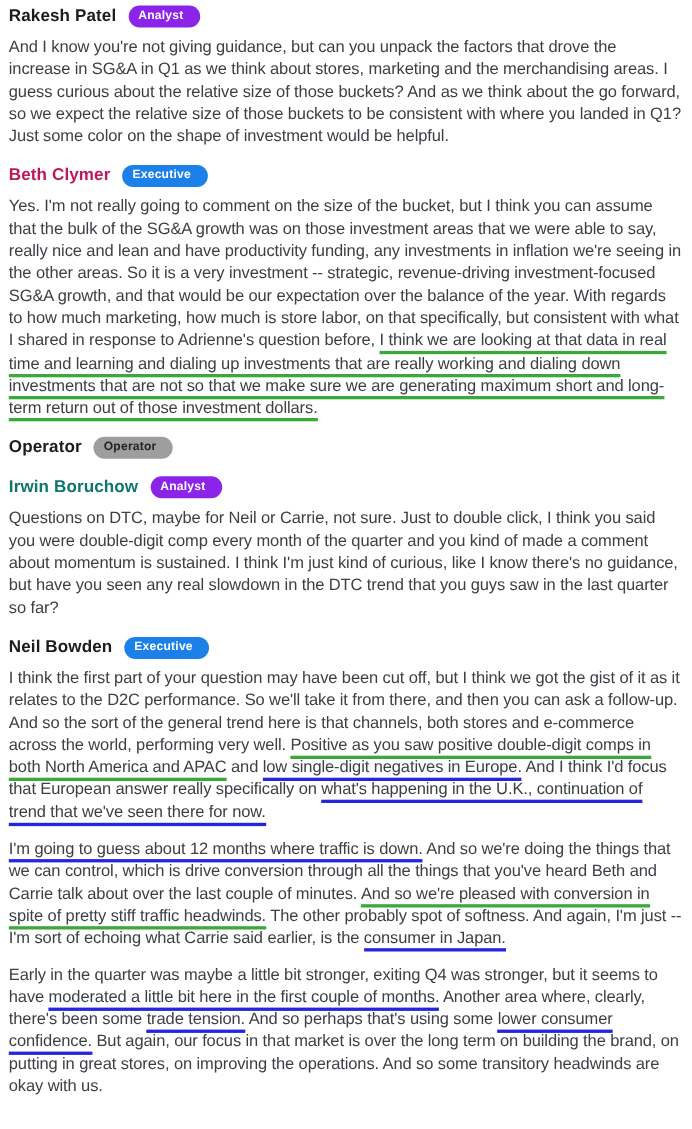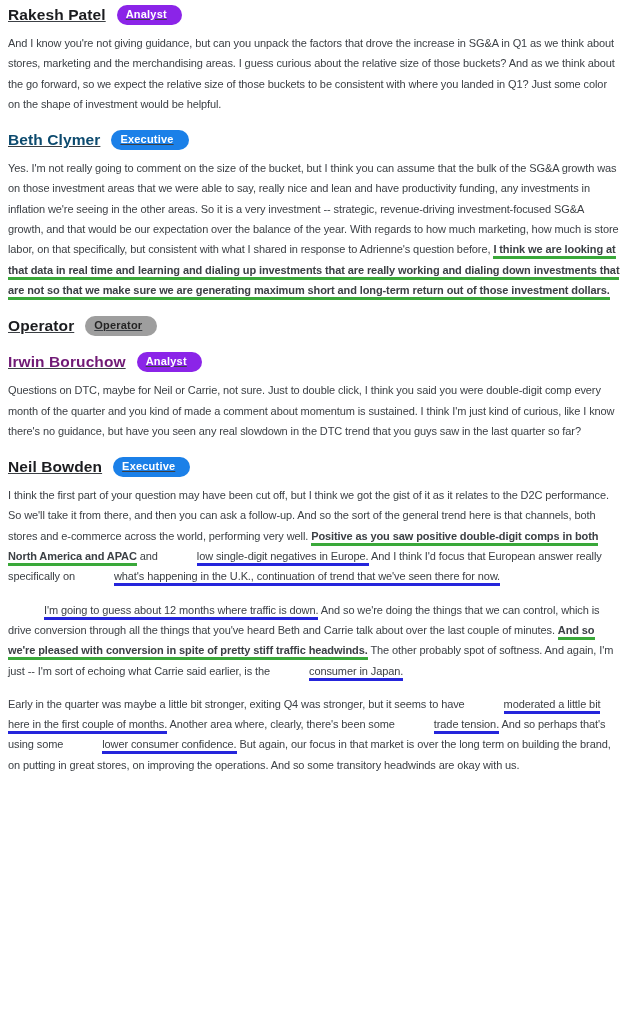--- a/index.html
+++ b/index.html
@@ -10,78 +10,77 @@
     padding: 5px 9px 12px 8px;
     font-family: "Liberation Sans", "DejaVu Sans", sans-serif;
     color: #3c4045;
   }
   .speaker-block { margin: 0; }
   .speaker-header {
     display: flex;
     align-items: center;
     gap: 11px;
     margin: 16px 0 8px 0;
-    text-decoration: underline;
   }
   .speaker-block:first-child .speaker-header { margin-top: 0; }
   .speaker-name {
     font-size: 15.5px;
     font-weight: 700;
     color: #1b1c1f;
     letter-spacing: 0.1px;
   }
   .badge {
     display: inline-block;
     font-size: 11px;
     font-weight: 700;
     line-height: 1;
     padding: 4px 15px 5px 9px;
     border-radius: 10px;
     letter-spacing: 0.2px;
   }
   p.transcript-paragraph {
-    font-size: 11px;
+    font-size: 15px;
     line-height: 20.3px;
     margin: 0 0 13px 0;
     letter-spacing: -0.1px;
   }
   .hl {
     padding-bottom: 1px;
     cursor: pointer;
   }
-  .hl-green { border-bottom: 3.5px solid var(--hl-green); font-weight: bold; }
-  .hl-blue  { border-bottom: 3.5px solid var(--hl-blue); margin-left: 36px; }
+  .hl-green { border-bottom: 3.5px solid var(--hl-green); }
+  .hl-blue  { border-bottom: 3.5px solid var(--hl-blue); }
 </style>
 </head>
 <body style="background: rgb(255, 255, 255); color: rgb(60, 64, 69);">
 
 <main>
     <section class="speaker-block">
       <div class="speaker-header">
         <span class="speaker-name" style="color: rgb(27, 28, 31);">Rakesh Patel</span>
         <span class="badge" style="background: rgb(139, 36, 232); color: rgb(255, 255, 255);">Analyst</span>
       </div>
       <p class="transcript-paragraph"><span>And I know you're not giving guidance, but can you unpack the factors that drove the increase in SG&amp;A in Q1 as we think about stores, marketing and the merchandising areas. I guess curious about the relative size of those buckets? And as we think about the go forward, so we expect the relative size of those buckets to be consistent with where you landed in Q1? Just some color on the shape of investment would be helpful.</span></p>
     </section>
     <section class="speaker-block">
       <div class="speaker-header">
-        <span class="speaker-name" style="color: #0c4a6e;">Beth Clymer</span>
+        <span class="speaker-name" style="color: #be185d;">Beth Clymer</span>
         <span class="badge" style="background: rgb(27, 128, 232); color: rgb(255, 255, 255);">Executive</span>
       </div>
       <p class="transcript-paragraph"><span>Yes. I'm not really going to comment on the size of the bucket, but I think you can assume that the bulk of the SG&amp;A growth was on those investment areas that we were able to say, really nice and lean and have productivity funding, any investments in inflation we're seeing in the other areas. So it is a very investment -- strategic, revenue-driving investment-focused SG&amp;A growth, and that would be our expectation over the balance of the year. With regards to how much marketing, how much is store labor, on that specifically, but consistent with what I shared in response to Adrienne's question before, </span><span class="hl hl-green">I think we are looking at that data in real time and learning and dialing up investments that are really working and dialing down investments that are not so that we make sure we are generating maximum short and long-term return out of those investment dollars.</span></p>
     </section>
     <section class="speaker-block">
       <div class="speaker-header">
         <span class="speaker-name" style="color: rgb(27, 28, 31);">Operator</span>
         <span class="badge" style="background: rgb(158, 158, 158); color: rgb(36, 36, 36);">Operator</span>
       </div>
     </section>
     <section class="speaker-block">
       <div class="speaker-header">
-        <span class="speaker-name" style="color: #701a75;">Irwin Boruchow</span>
+        <span class="speaker-name" style="color: #0f766e;">Irwin Boruchow</span>
         <span class="badge" style="background: rgb(139, 36, 232); color: rgb(255, 255, 255);">Analyst</span>
       </div>
       <p class="transcript-paragraph"><span>Questions on DTC, maybe for Neil or Carrie, not sure. Just to double click, I think you said you were double-digit comp every month of the quarter and you kind of made a comment about momentum is sustained. I think I'm just kind of curious, like I know there's no guidance, but have you seen any real slowdown in the DTC trend that you guys saw in the last quarter so far?</span></p>
     </section>
     <section class="speaker-block">
       <div class="speaker-header">
         <span class="speaker-name" style="color: rgb(27, 28, 31); text-align: right;">Neil Bowden</span>
         <span class="badge" style="background: rgb(27, 128, 232); color: rgb(255, 255, 255);">Executive</span>
       </div>
       <p class="transcript-paragraph"><span>I think the first part of your question may have been cut off, but I think we got the gist of it as it relates to the D2C performance. So we'll take it from there, and then you can ask a follow-up. And so the sort of the general trend here is that channels, both stores and e-commerce across the world, performing very well. </span><span class="hl hl-green">Positive as you saw positive double-digit comps in both North America and APAC</span><span> and </span><span class="hl hl-blue">low single-digit negatives in Europe.</span><span> And I think I'd focus that European answer really specifically on </span><span class="hl hl-blue">what's happening in the U.K., continuation of trend that we've seen there for now.</span></p>

